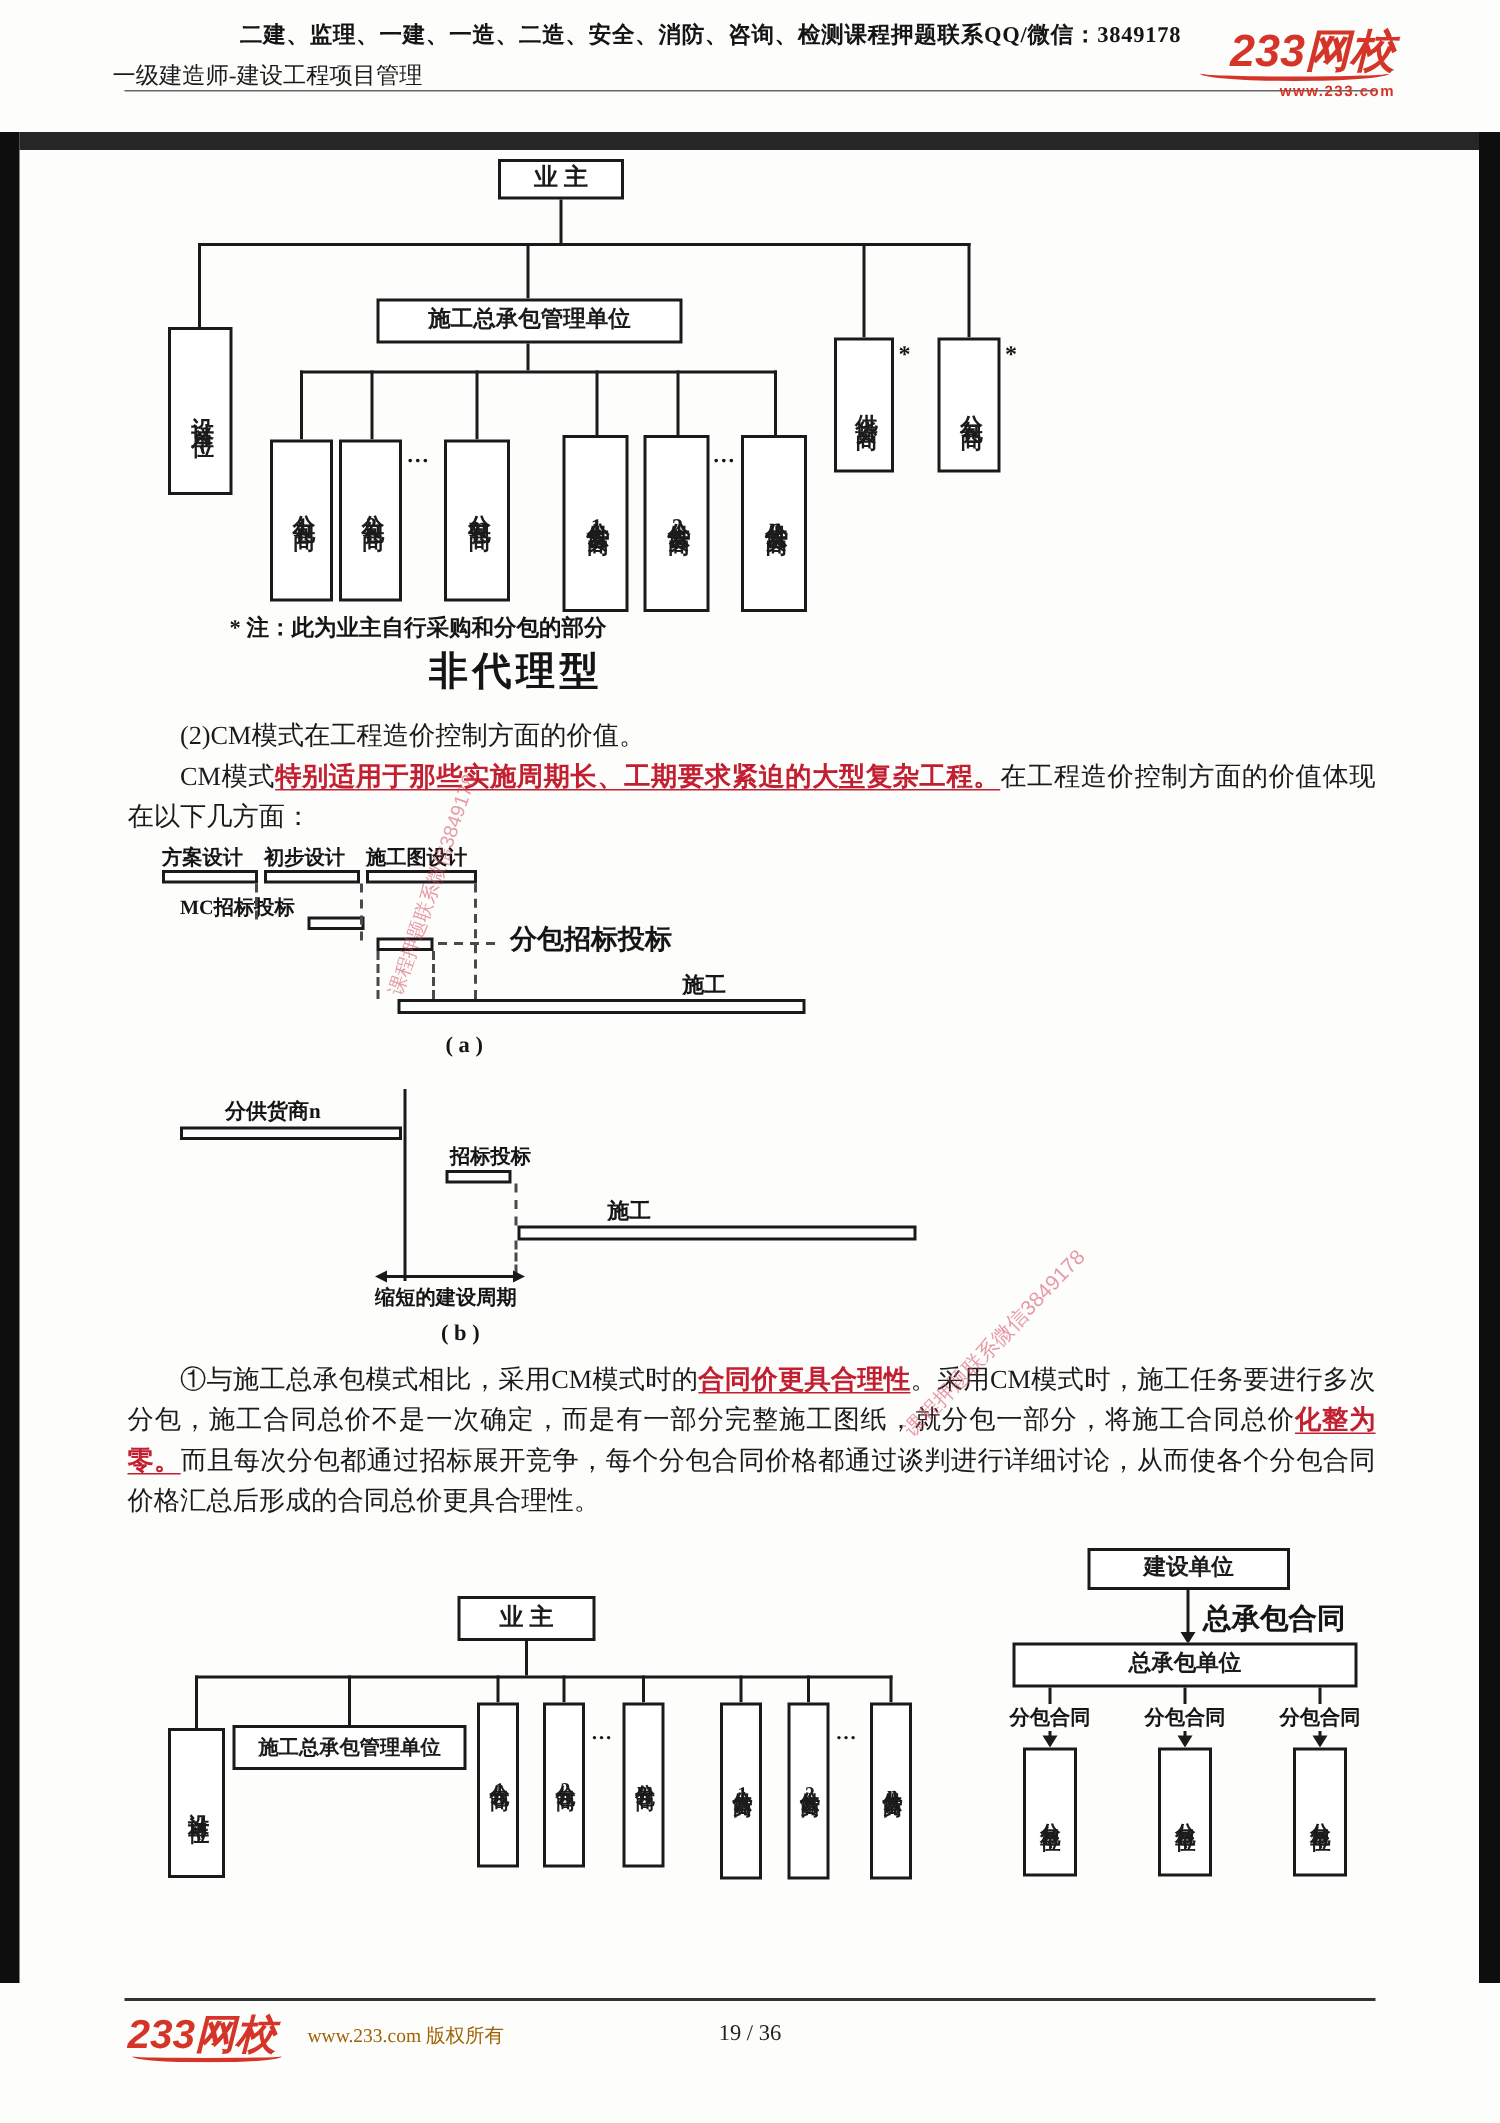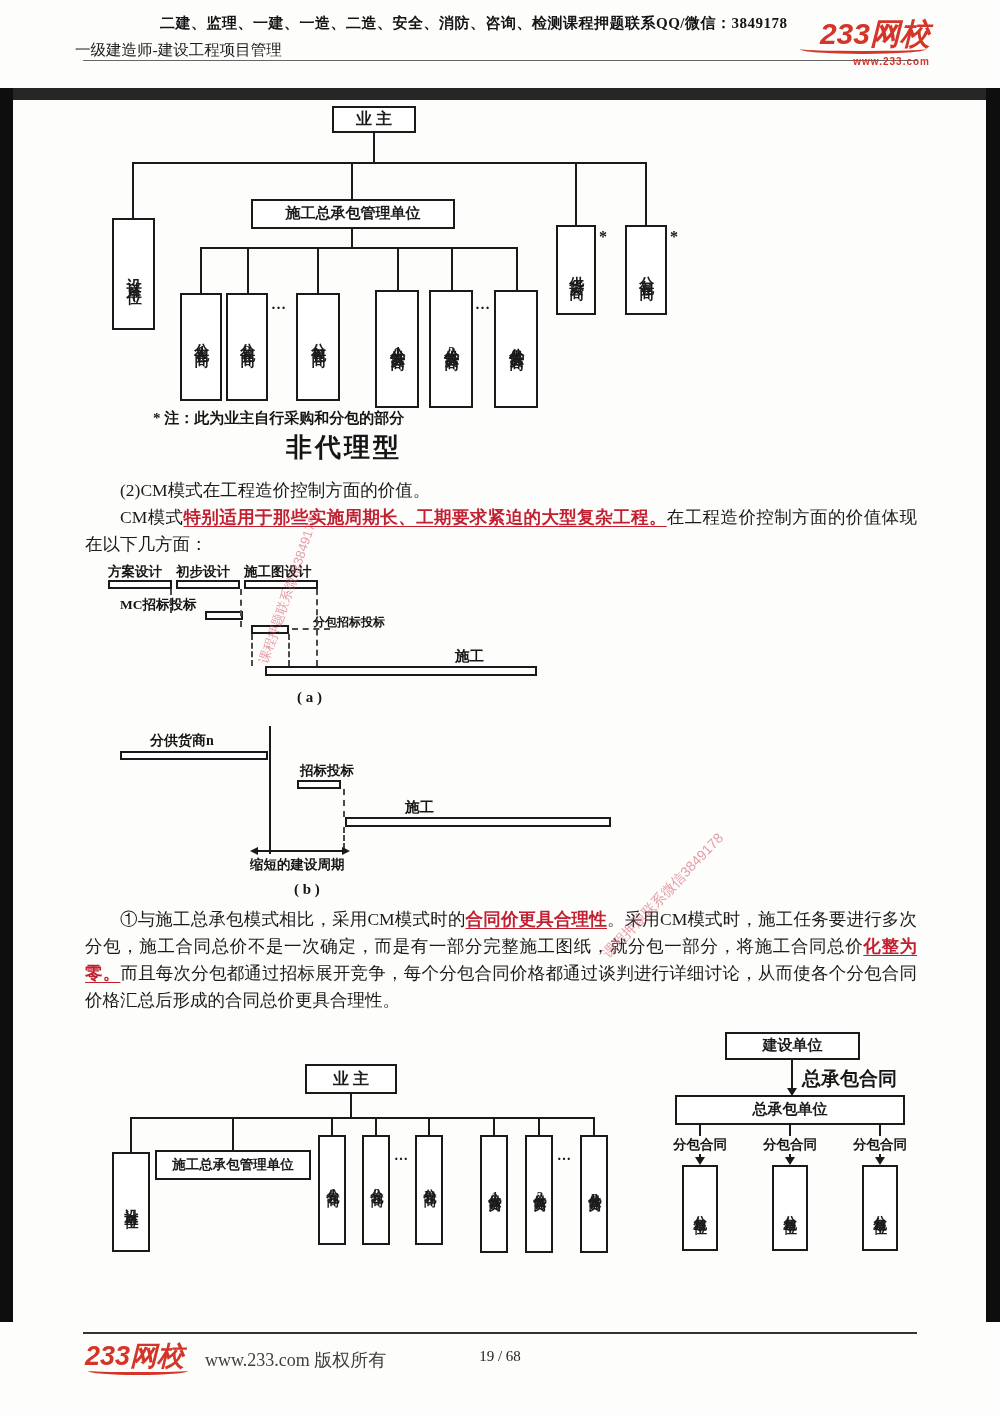--- a/index.html
+++ b/index.html
@@ -96,21 +96,21 @@
   <div class="lbl" style="left:108px; top:563px; font-size:13.5px;">方案设计</div>
   <div class="lbl" style="left:176px; top:563px; font-size:13.5px;">初步设计</div>
   <div class="lbl" style="left:244px; top:563px; font-size:13.5px;">施工图设计</div>
   <div class="bar" style="left:108px; top:580px; width:64px;"></div>
   <div class="bar" style="left:176px; top:580px; width:64px;"></div>
   <div class="bar" style="left:244px; top:580px; width:74px;"></div>
 
   <div class="lbl" style="left:120px; top:596px; font-size:13.5px;">MC招标投标</div>
   <div class="bar" style="left:205px; top:611px; width:38px;"></div>
   <div class="bar" style="left:251px; top:625px; width:38px;"></div>
-  <div class="lbl" style="left:313px; top:614px; font-size:12px;">分包招标投标</div>
+  <div class="lbl" style="left:340px; top:614px; font-size:18px;">分包招标投标</div>
   <div class="dh" style="left:292px; top:628px; width:38px;"></div>
 
   <div class="dv" style="left:170px; top:589px; height:24px;"></div>
   <div class="dv" style="left:240px; top:589px; height:38px;"></div>
   <div class="dv" style="left:251px; top:634px; height:32px;"></div>
   <div class="dv" style="left:288px; top:634px; height:32px;"></div>
   <div class="dv" style="left:316px; top:589px; height:77px;"></div>
 
   <div class="lbl" style="left:455px; top:647px; font-size:14.5px;">施工</div>
   <div class="bar" style="left:265px; top:666px; width:272px; height:10px;"></div>
@@ -175,16 +175,16 @@
   <div class="lbl" style="left:754px; top:1136px; width:72px; font-size:13.5px; text-align:center; background:#fdfdfc;">分包合同</div>
   <div class="lbl" style="left:844px; top:1136px; width:72px; font-size:13.5px; text-align:center; background:#fdfdfc;">分包合同</div>
 
   <div class="box v" style="left:682px; top:1165px; width:36px; height:86px; font-size:13.5px; letter-spacing:2px;">分包单位</div>
   <div class="box v" style="left:772px; top:1165px; width:36px; height:86px; font-size:13.5px; letter-spacing:2px;">分包单位</div>
   <div class="box v" style="left:862px; top:1165px; width:36px; height:86px; font-size:13.5px; letter-spacing:2px;">分包单位</div>
 
   <div class="abs" style="left:83px; top:1332px; width:834px; height:2px; background:#333;"></div>
   <div class="abs brand sans" style="left:85px; top:1338px; font-size:27px;">233网校</div>
   <div class="abs" style="left:88px; top:1370px; width:100px; height:5px; border-bottom:3px solid #d43528; border-radius:0 0 60% 60% / 0 0 100% 100%;"></div>
-  <div class="abs" style="left:205px; top:1348px; font-size:18px; color:#404040;">www.233.com 版权所有</div>
-  <div class="abs" style="left:400px; top:1348px; width:200px; font-size:15px; text-align:center; color:#222;">19 / 68</div>
+  <div class="abs" style="left:205px; top:1348px; font-size:13px; color:#a16207;">www.233.com 版权所有</div>
+  <div class="abs" style="left:400px; top:1348px; width:200px; font-size:15px; text-align:center; color:#222;">19 / 36</div>
 
 </div>
 
 </body></html>

